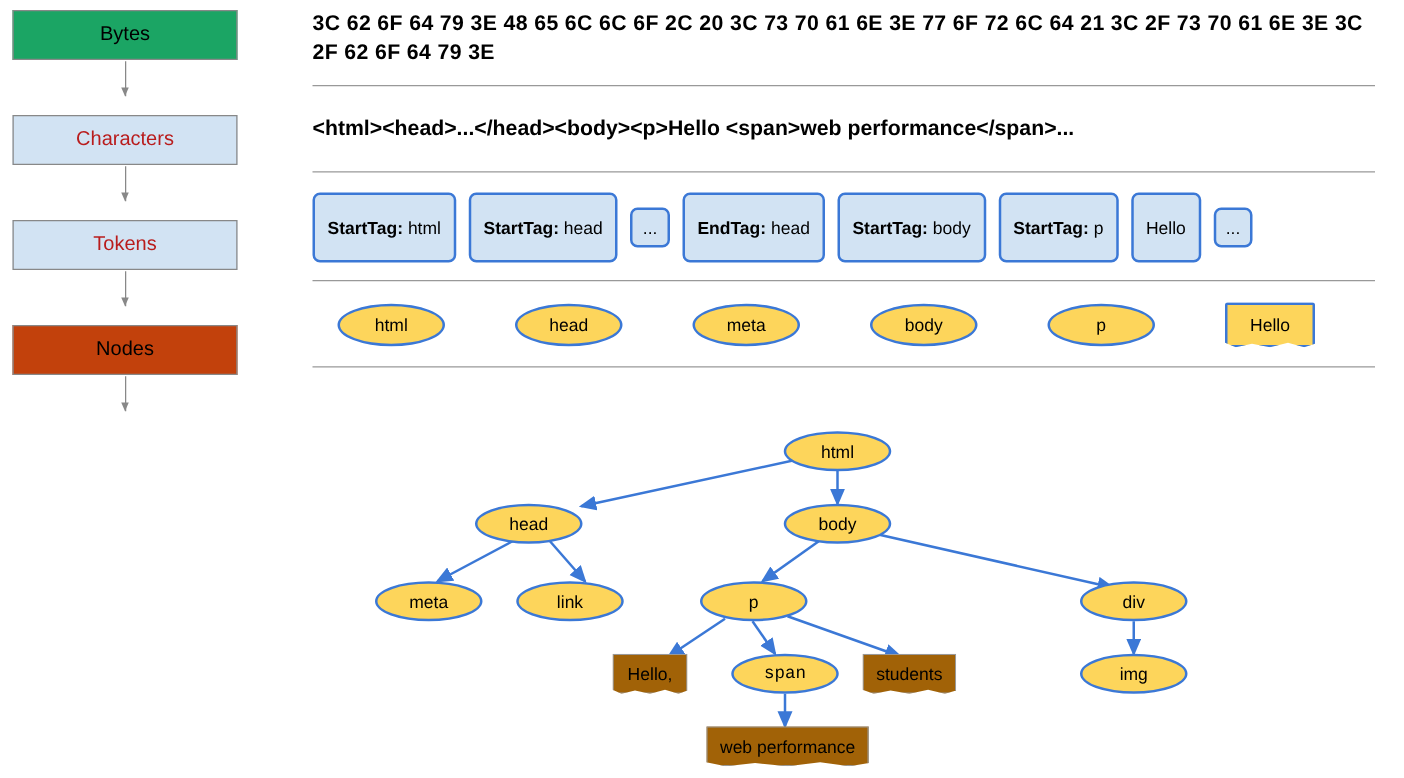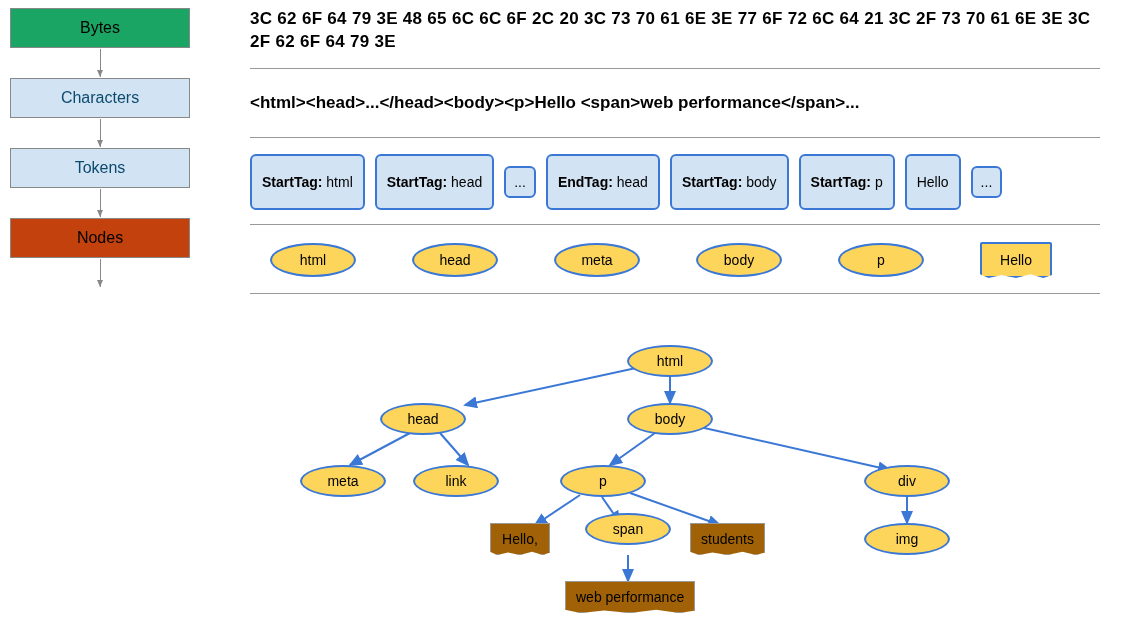--- a/index.html
+++ b/index.html
@@ -18,25 +18,25 @@
     width: 180px;
   }
   .stage-box {
     width: 180px;
     height: 40px;
     border: 1px solid #888;
     display: flex;
     align-items: center;
     justify-content: center;
     font-size: 16px;
-    margin-bottom: 30px;
+    margin-bottom: 44px;
     position: relative;
   }
   .stage-green { background: #1ba564; color: #000; }
-  .stage-blue { background: #d2e3f3; color: #0c4a6e; }
+  .stage-blue { background: #d2e3f3; color: #b91c1c; }
   .stage-yellow { background: #c2410c; color: #000; }
   .stage-arrow {
     position: absolute;
     left: 50%;
     bottom: -30px;
     width: 1px;
     height: 28px;
     background: #888;
   }
   .stage-arrow::after {
@@ -243,17 +243,17 @@
   </svg>
 
   <div class="tnode" style="left:377px; top:0px;">html</div>
   <div class="tnode" style="left:130px; top:58px;">head</div>
   <div class="tnode" style="left:377px; top:58px;">body</div>
   <div class="tnode" style="left:50px; top:120px;">meta</div>
   <div class="tnode" style="left:163px; top:120px;">link</div>
   <div class="tnode" style="left:310px; top:120px;">p</div>
   <div class="tnode" style="left:614px; top:120px;">div</div>
   <div class="ttext" style="left:240px; top:178px;">Hello,</div>
-  <div class="tnode" style="left:335px; top:168px;">span</div>
+  <div class="tnode" style="left:335px; top:178px;font-family:Liberation Mono, monospace;">span</div>
   <div class="ttext" style="left:440px; top:178px;">students</div>
   <div class="tnode" style="left:614px; top:178px;">img</div>
   <div class="ttext" style="left:315px; top:236px; min-width:130px;">web performance</div>
 </div>
 
 </body></html>

